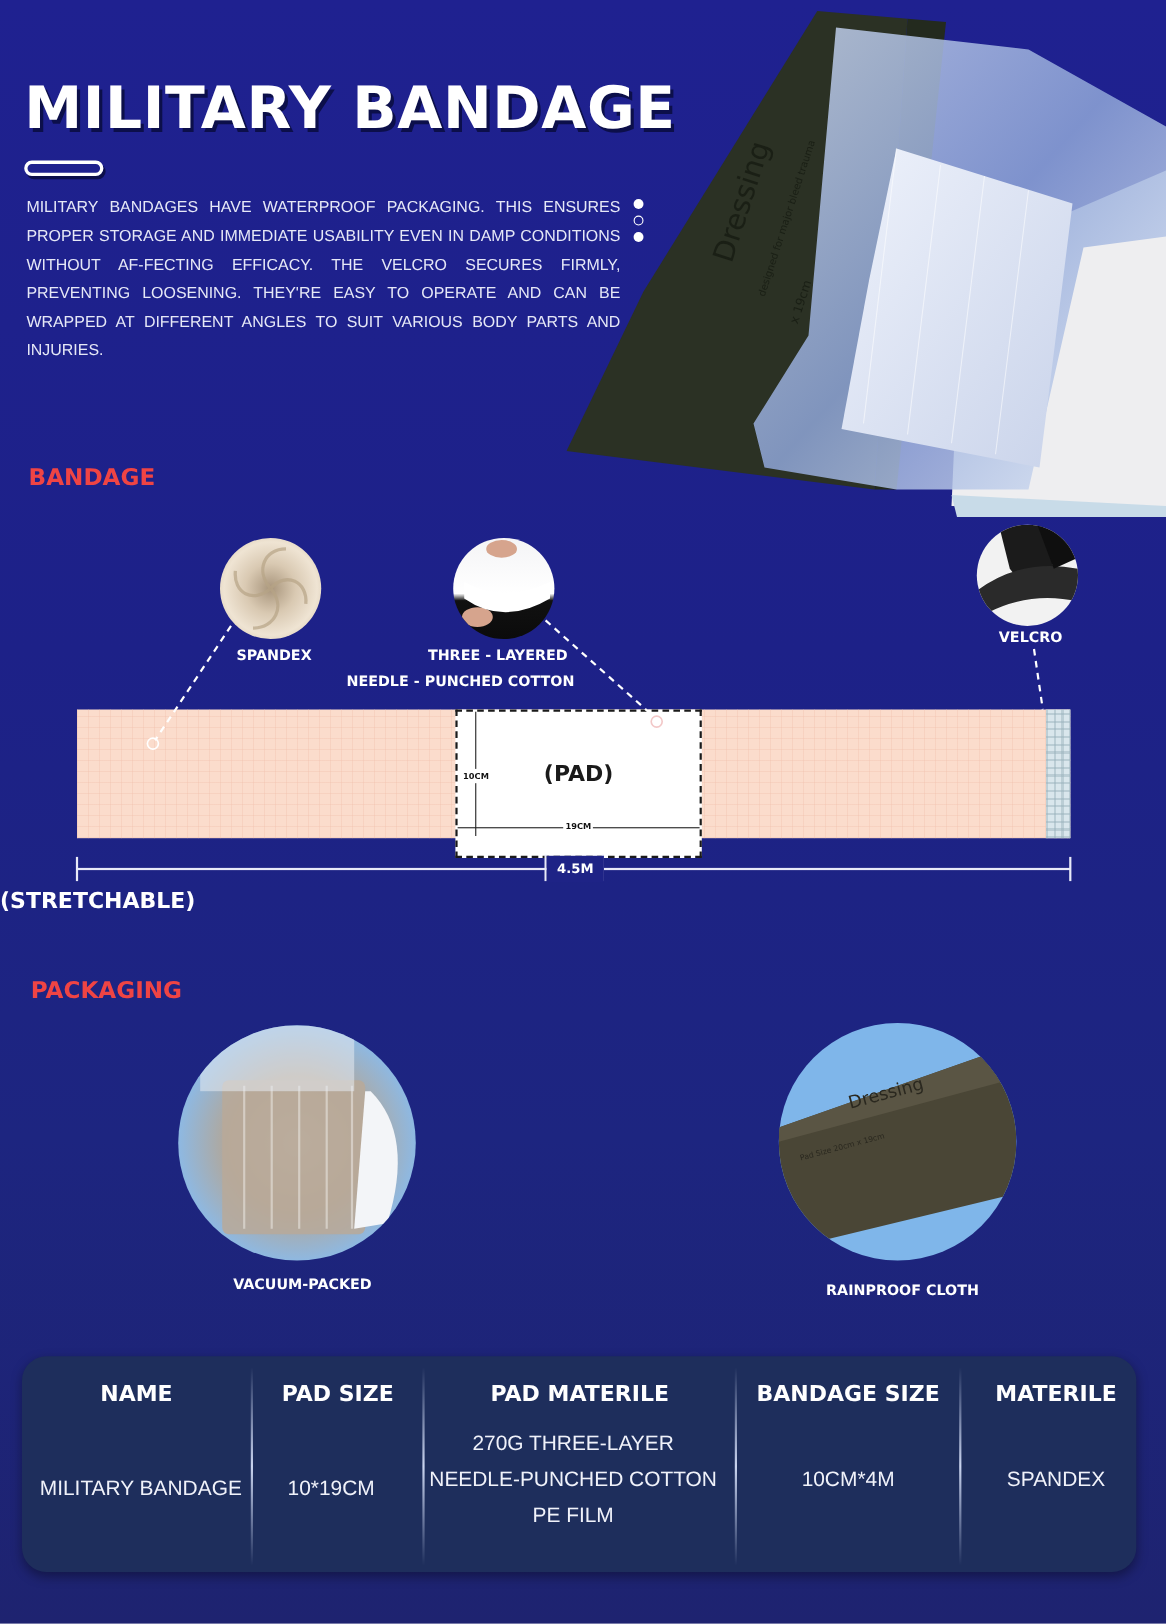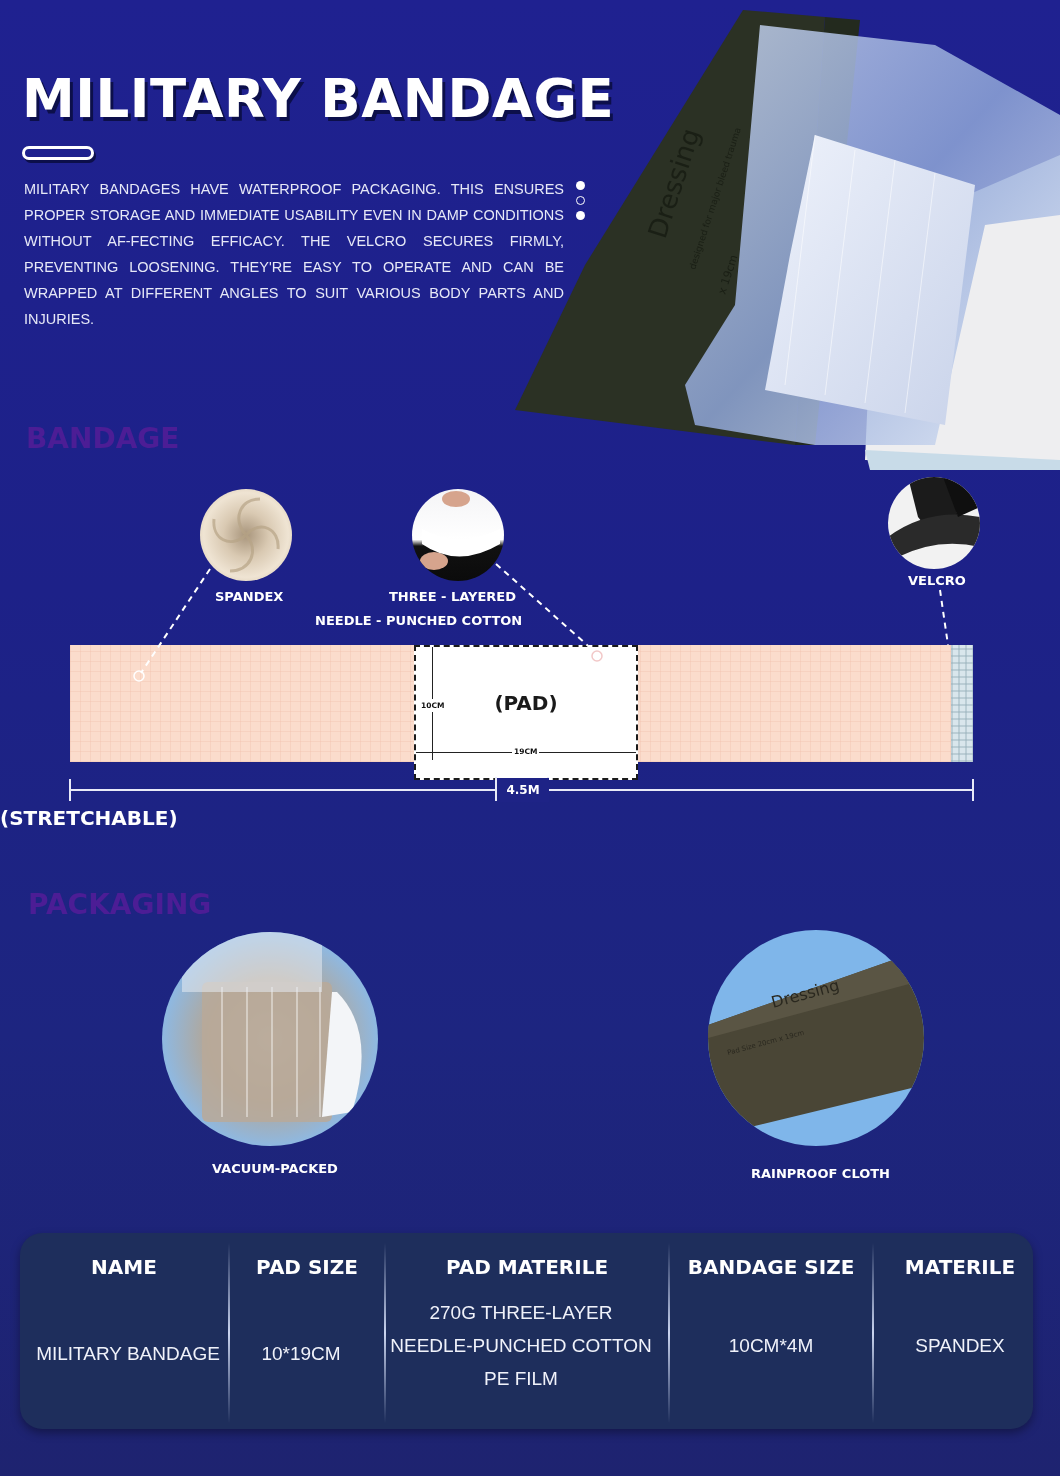--- a/index.html
+++ b/index.html
@@ -35,21 +35,21 @@
   .dots { left: 576px; top: 181px; width: 12px; }
   .dot { width: 9px; height: 9px; border-radius: 50%; margin-bottom: 6px; background: #fff; }
   .dot.hollow { background: transparent; border: 1.6px solid #fff; }
 
   
   .hero-img { left: 515px; top: 5px; width: 545px; height: 465px; }
 
   
   .section-title {
     font-family: "DejaVu Sans", sans-serif;
-    font-weight: bold; font-size: 28px; color: #4c1d95;
+    font-weight: bold; font-size: 21px; color: #ef4444;
   }
 
   
   .circle {
     border-radius: 50%; overflow: hidden;
   }
   .feat-label {
     font-family: "DejaVu Sans", sans-serif;
     font-weight: bold; font-size: 13px; color: #ffffff; white-space: nowrap;
   }

